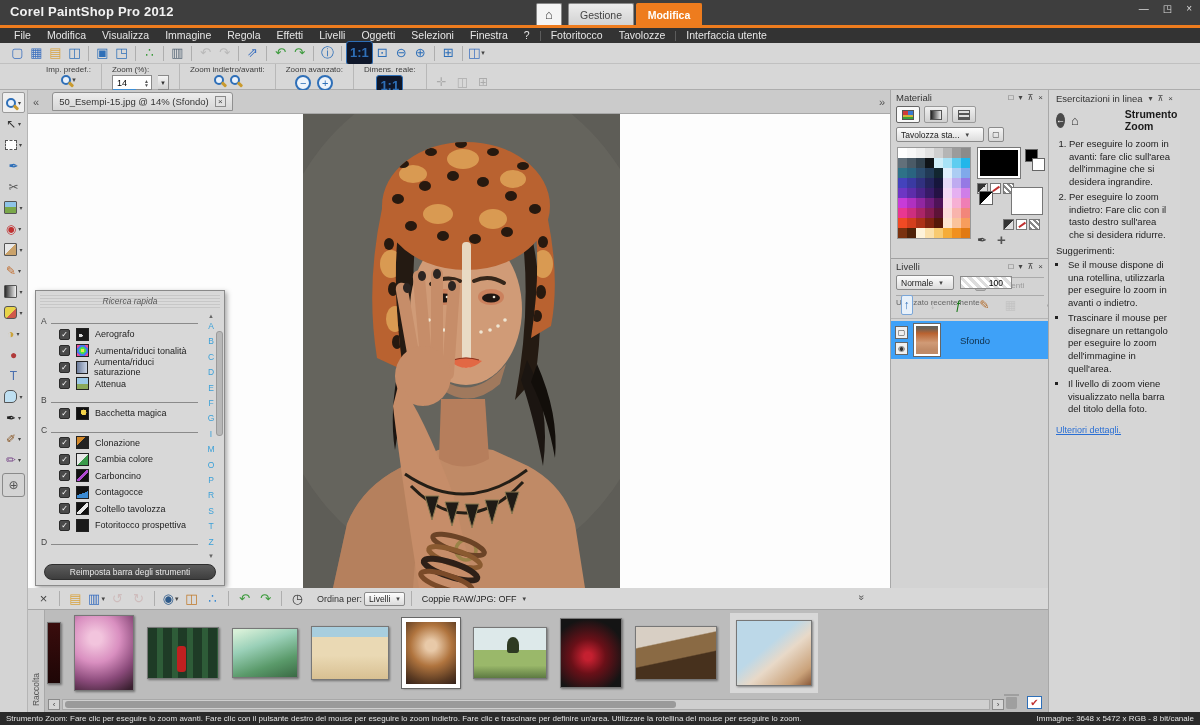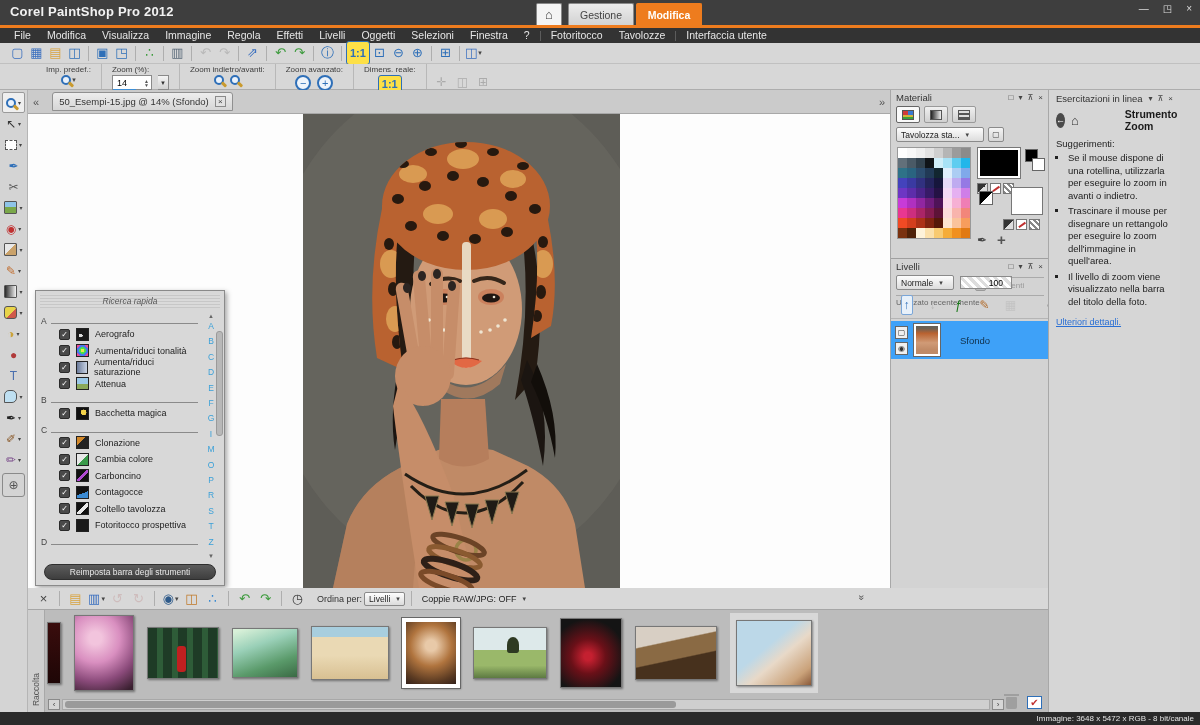--- a/index.html
+++ b/index.html
@@ -35,21 +35,21 @@
   .tog { display:flex; flex-direction:column; padding:1px 10px 0 10px; border-right:1px solid #b8b8b8; }
   .tog-label { font-size:8px; color:#3c3c3c; margin-bottom:1px; }
   .tog-ctrl { display:flex; align-items:center; gap:6px; justify-content:center; }
   .icon-mag { position:relative; width:10px; height:10px; border:2px solid #2e6fb8; border-radius:50%; display:inline-block; background:#eaf2fb; }
   .icon-mag::after { content:""; position:absolute; width:6px; height:3px; background:#c99a2e; right:-5px; bottom:-3px; transform:rotate(45deg); border-radius:1px; }
   .spin { display:inline-flex; width:40px; height:15px; border:1px solid #8a8a8a; background:#fff; font-size:9px; align-items:center; position:relative; }
   .spin b { font-weight:normal; padding-left:4px; flex:1; }
   .spin i { font-style:normal; font-size:5px; color:#555; display:flex; flex-direction:column; line-height:4px; padding-right:2px; }
   .spin::after { content:""; position:absolute; left:0; bottom:-2px; width:60%; height:2px; background:#3f8fd6; }
   .spin-dd { width:11px; height:15px; border:1px solid #8a8a8a; border-left:none; background:linear-gradient(#f4f4f4,#d2d2d2); font-size:6px; text-align:center; line-height:15px; color:#333; }
-  .one2one { display:inline-block; border:1.5px solid #2e6fb8; border-radius:3px; color:#2e6fb8; font-size:11px; font-weight:bold; padding:2px 3px; background:#fde047; }
+  .one2one { display:inline-block; border:1.5px solid #2e6fb8; border-radius:3px; color:#2e6fb8; font-size:13px; font-weight:bold; padding:2px 3px; background:#0f172a; }
   .roundbtn { display:inline-flex; width:16px; height:16px; border-radius:50%; border:2px solid #2e6fb8; color:#2e6fb8; font-size:11px; align-items:center; justify-content:center; background:#eef4fb; }
 
   
   #lefttools { position:absolute; left:0; top:90px; width:28px; height:622px; background:#d4d4d4; border-right:1px solid #b5b5b5; padding-top:2px; }
   .ltool { display:flex; align-items:center; justify-content:center; gap:1px; height:21px; margin:0 2px; }
   .ltool.sel { background:#efefef; border:1px solid #9a9a9a; border-radius:2px; }
   .ltool.boxed { border:1px solid #8a8a8a; border-radius:3px; height:24px; margin-top:3px; }
   .ltool .gly { font-size:12px; }
   .ltool .ddarrow { font-size:6px; }
   .dashsel { width:12px; height:10px; border:1px dashed #555; display:inline-block; background:#fff; }
@@ -842,20 +842,24 @@
           <span>▾</span>
           <span>⊼</span>
           <span>×</span>
         </span>
     </div>
     <div id="tut-nav">
       <span id="tut-back">←</span>
       <span id="tut-home">⌂</span>
       <span id="tut-title">Strumento Zoom</span>
     </div>
+    <ol id="tut-steps">
+        <li>Per eseguire lo zoom in avanti: fare clic sull'area dell'immagine che si desidera ingrandire.</li>
+        <li>Per eseguire lo zoom indietro: Fare clic con il tasto destro sull'area che si desidera ridurre.</li>
+      </ol>
     <div id="tut-tips-label">Suggerimenti:</div>
     <ul id="tut-tips">
         <li>Se il mouse dispone di una rotellina, utilizzarla per eseguire lo zoom in avanti o indietro.</li>
         <li>Trascinare il mouse per disegnare un rettangolo per eseguire lo zoom dell'immagine in quell'area.</li>
         <li>Il livello di zoom viene visualizzato nella barra del titolo della foto.</li>
       </ul>
     <span id="tut-link">Ulteriori dettagli.</span>
   </div>
 
   <div id="organizer">
@@ -955,15 +959,16 @@
         </span>
       <span class="sarr">›</span>
     </div>
     <div id="org-actions">
       <span class="trashicon"></span>
       <span class="checkicon">✔</span>
     </div>
   </div>
 
   <div id="statusbar">
+    <span>Strumento Zoom: Fare clic per eseguire lo zoom avanti. Fare clic con il pulsante destro del mouse per eseguire lo zoom indietro. Fare clic e trascinare per definire un'area. Utilizzare la rotellina del mouse per eseguire lo zoom.</span>
     <span id="status-right">Immagine:  3648 x 5472 x RGB - 8 bit/canale</span>
   </div>
 </div>
 
 </body></html>

